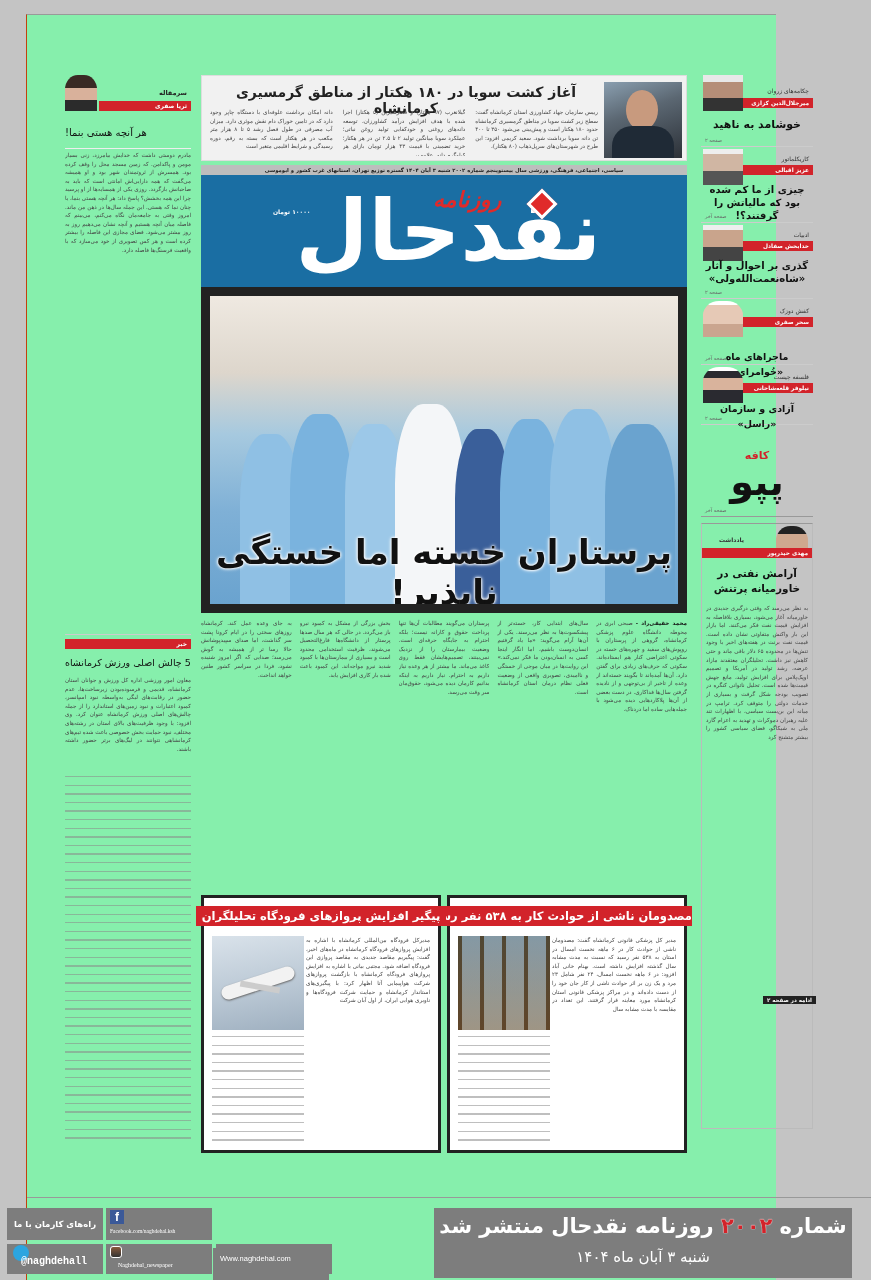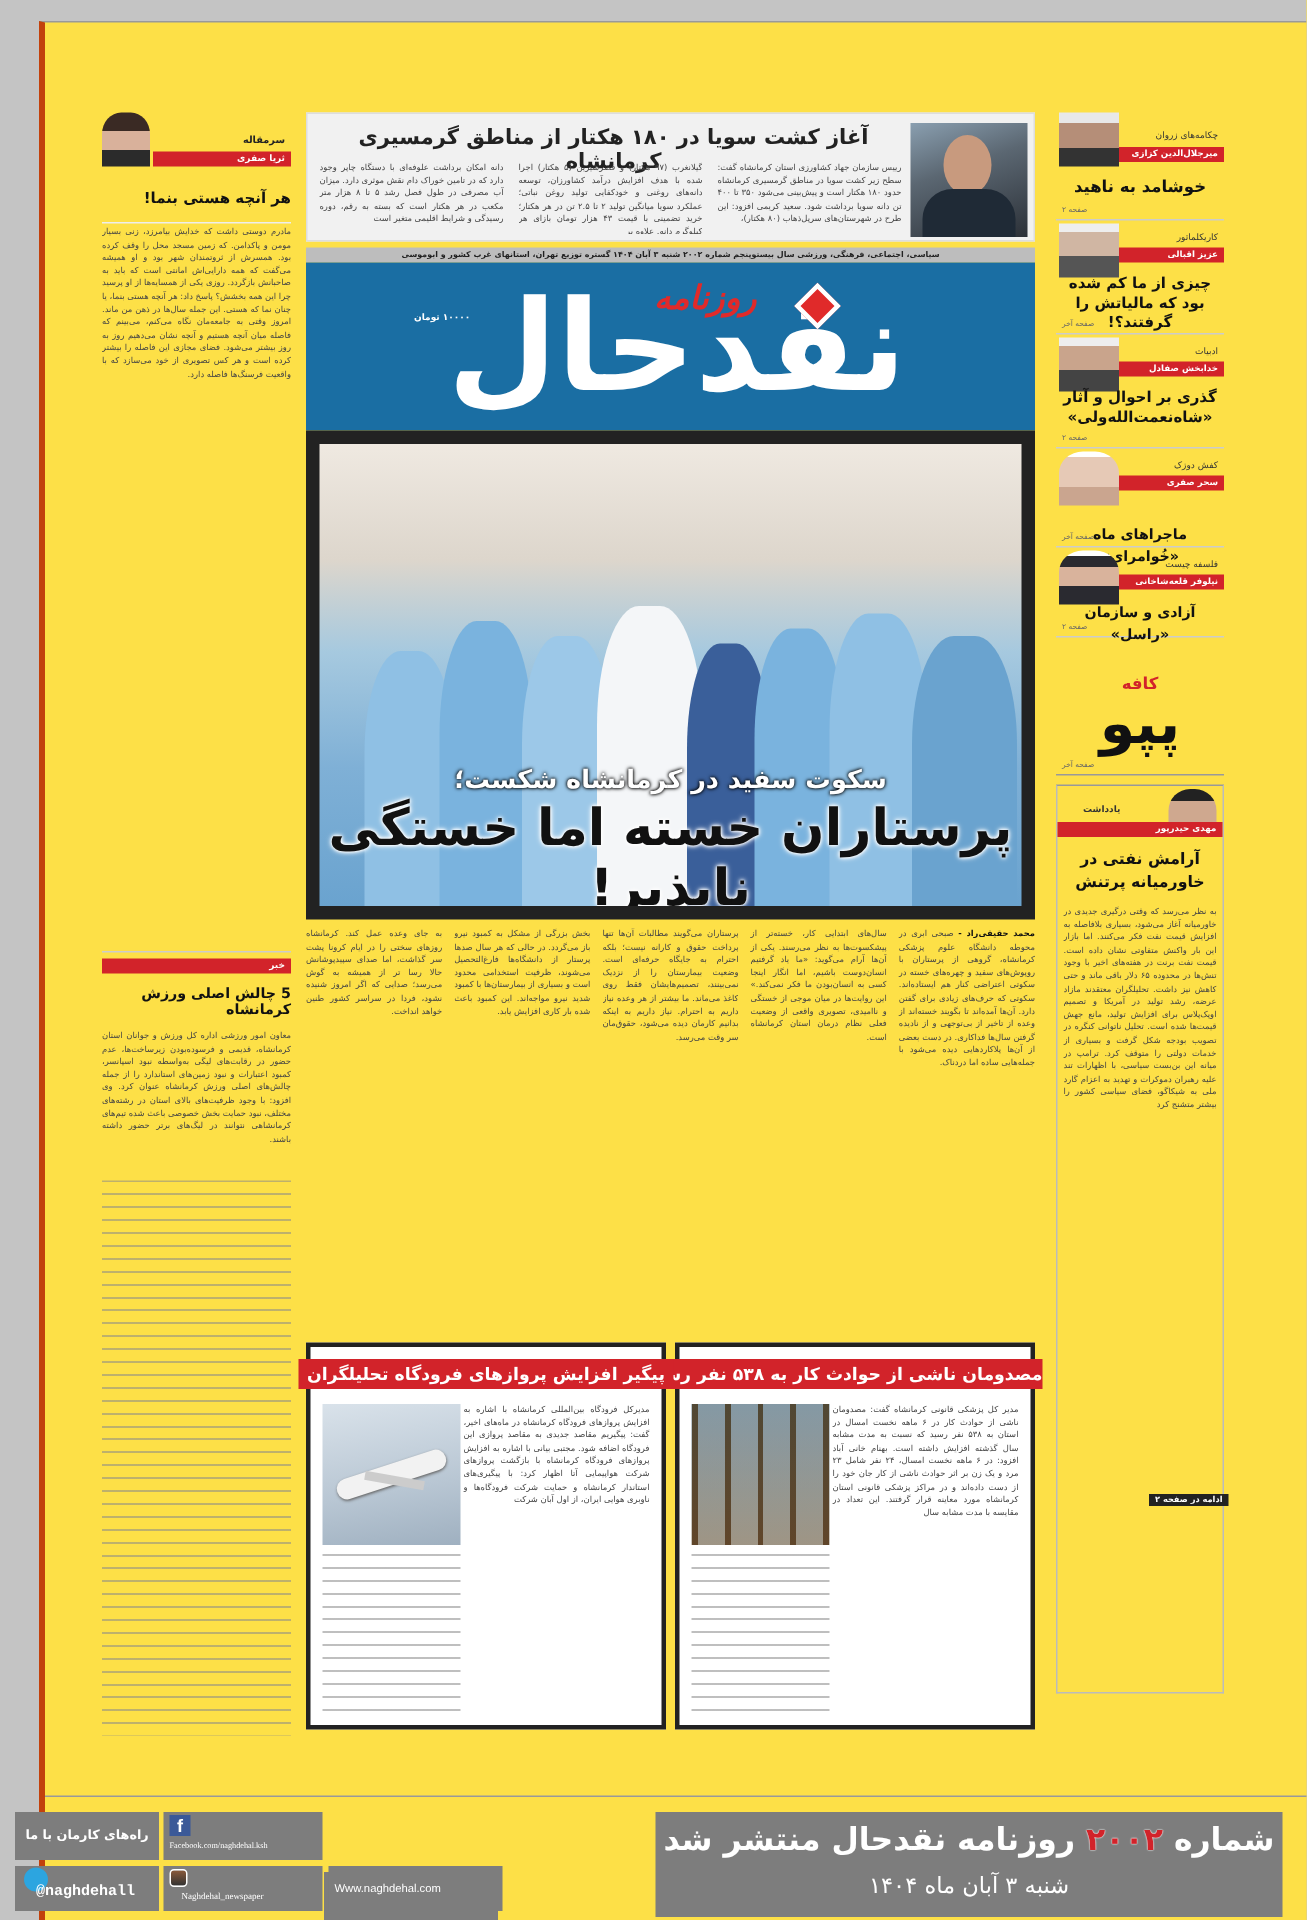--- a/index.html
+++ b/index.html
@@ -1,18 +1,18 @@
 <!DOCTYPE html>
 <html><head>
 <meta charset="utf-8">
 <style>
   * { box-sizing: border-box; margin: 0; padding: 0; }
   html, body { width: 871px; height: 1280px; overflow: hidden; }
   body { background: #c4c4c4; font-family: "DejaVu Sans", sans-serif; position: relative; direction: rtl; }
-  .page { position: absolute; left: 26px; top: 14px; width: 845px; height: 1266px; background: #fde047; border-top: 1px solid #999; border-left: 4px solid #c2410c; }
+  .page { position: absolute; left: 26px; top: 14px; width: 750px; height: 1266px; background: #86efac; border-top: 1px solid #999; border-left: 1px solid #c2410c; }
   .abs { position: absolute; }
   .para { font-size: 5.6px; line-height: 8.6px; color: #444; text-align: justify; direction: rtl; overflow: hidden; }
   .fill-lines { background-image: repeating-linear-gradient(to bottom, #8a8a8a 0 1.3px, transparent 1.3px 8.6px); opacity: .55; }
 
   
   .teaser { left: 174px; top: 60px; width: 486px; height: 86px; background: #f1f1f1; border: 1px solid #ddd; }
   .teaser-title { position: absolute; right: 86px; left: 10px; top: 8px; font-size: 14px; font-weight: bold; color: #222; text-align: center; }
   .teaser-photo { position: absolute; right: 4px; top: 6px; width: 78px; height: 76px; background: linear-gradient(160deg,#8a9fb0 0%,#5b6772 40%,#2c3138 100%); }
   .teaser-photo .head { position:absolute; left:22px; top:8px; width:32px; height:40px; border-radius:50%; background:#c89a7e; }
   .teaser-photo .suit { position:absolute; left:8px; top:44px; width:62px; height:32px; border-radius:20px 20px 0 0; background:#1f2a36; }
@@ -52,21 +52,21 @@
   .rside { left: 674px; top: 60px; width: 112px; }
   .rcard { position: relative; border-bottom: 1px solid #ccc; }
   .rcat { font-size: 6px; color: #333; position: absolute; right: 4px; }
   .rname { position: absolute; right: 0; height: 10px; background: #d2232a; color: #fff; font-size: 5.8px; line-height: 10px; padding-right: 4px; font-weight: bold; }
   .rhead { font-size: 11px; font-weight: bold; color: #111; text-align: center; line-height: 15px; }
   .rpage { font-size: 5px; color: #666; position: absolute; left: 4px; }
   .rphoto { position: absolute; left: 2px; width: 40px; height: 36px; }
 
   
   .lcol { left: 38px; top: 60px; width: 126px; }
-  .lhead { font-size: 10px; font-weight: bold; text-align: right; color: #111; }
+  .lhead { font-size: 10px; font-weight: normal; text-align: left; color: #111; }
   .redbar { background: #d2232a; color: #fff; font-size: 6px; height: 10px; line-height: 10px; padding-right: 4px; font-weight: bold; }
 
   
   .foot-rule { left: 0; top: 1182px; width: 845px; height: 1px; background: #999; }
   .fbox { position: absolute; background: #7d7d7d; color: #fff; }
   .fmain { left: 407px; top: 1193px; width: 418px; height: 70px; }
   .fmain-title { position: absolute; top: 6px; left: 0; right: 0; text-align: center; font-size: 21px; font-weight: bold; }
   .fmain-title .num { color: #d2232a; text-shadow: 0 0 1px #fff,0 0 1px #fff; }
   .fmain-date { position: absolute; top: 40px; left: 0; right: 0; text-align: center; font-size: 15px; }
   .ficon { display: inline-block; width: 16px; height: 16px; border-radius: 50%; vertical-align: middle; }
@@ -118,21 +118,20 @@
   <div class="abs photo-frame">
     <div class="photo">
       <div class="nurse" style="left:30px;width:60px;height:170px;background:#8fc0e4;"></div>
       <div class="nurse" style="left:80px;width:62px;height:190px;background:#7ab3de;"></div>
       <div class="nurse" style="left:135px;width:60px;height:180px;background:#9cc8e8;"></div>
       <div class="nurse" style="left:185px;width:70px;height:200px;background:#f4f6f8;"></div>
       <div class="nurse" style="left:245px;width:55px;height:175px;background:#3a5f9a;"></div>
       <div class="nurse" style="left:290px;width:60px;height:185px;background:#7ab3de;"></div>
       <div class="nurse" style="left:340px;width:65px;height:195px;background:#8fc0e4;"></div>
       <div class="nurse" style="left:395px;width:70px;height:180px;background:#6aa3cf;"></div>
-      <div class="photo-sub">سکوت سفید در کرمانشاه شکست؛</div>
       <div class="photo-head">پرستاران خسته اما خستگی ناپذیر!</div>
     </div>
   </div>
 
   <div class="abs bodycols">
     <div class="para"><span class="byline">محمد حقیقی‌راد -</span> <span>صبحی ابری در محوطه دانشگاه علوم پزشکی کرمانشاه، گروهی از پرستاران با روپوش‌های سفید و چهره‌های خسته در سکوتی اعتراضی کنار هم ایستاده‌اند. سکوتی که حرف‌های زیادی برای گفتن دارد. آن‌ها آمده‌اند تا بگویند خسته‌اند از وعده از تاخیر از بی‌توجهی و از نادیده گرفتن سال‌ها فداکاری. در دست بعضی از آن‌ها پلاکارد‌هایی دیده می‌شود با جمله‌هایی ساده اما دردناک.</span></div>
     <div class="para">سال‌های ابتدایی کار، خسته‌تر از پیشکسوت‌ها به نظر می‌رسند. یکی از آن‌ها آرام می‌گوید: «ما یاد گرفتیم انسان‌دوست باشیم، اما انگار اینجا کسی به انسان‌بودن ما فکر نمی‌کند.» این روایت‌ها در میان موجی از خستگی و ناامیدی، تصویری واقعی از وضعیت فعلی نظام درمان استان کرمانشاه است.</div>
     <div class="para">پرستاران می‌گویند مطالبات آن‌ها تنها پرداخت حقوق و کارانه نیست؛ بلکه احترام به جایگاه حرفه‌ای است. وضعیت بیمارستان را از نزدیک نمی‌بینند، تصمیم‌هایشان فقط روی کاغذ می‌ماند. ما بیشتر از هر وعده نیاز داریم به احترام. نیاز داریم به اینکه بدانیم کارمان دیده می‌شود، حقوق‌مان سر وقت می‌رسد.</div>
     <div class="para">بخش بزرگی از مشکل به کمبود نیرو باز می‌گردد. در حالی که هر سال صدها پرستار از دانشگاه‌ها فارغ‌التحصیل می‌شوند، ظرفیت استخدامی محدود است و بسیاری از بیمارستان‌ها با کمبود شدید نیرو مواجه‌اند. این کمبود باعث شده بار کاری افزایش یابد.</div>
     <div class="para">به جای وعده عمل کند. کرمانشاه روزهای سختی را در ایام کرونا پشت سر گذاشت، اما صدای سپیدپوشانش حالا رسا تر از همیشه به گوش می‌رسد؛ صدایی که اگر امروز شنیده نشود، فردا در سراسر کشور طنین خواهد انداخت.</div>

